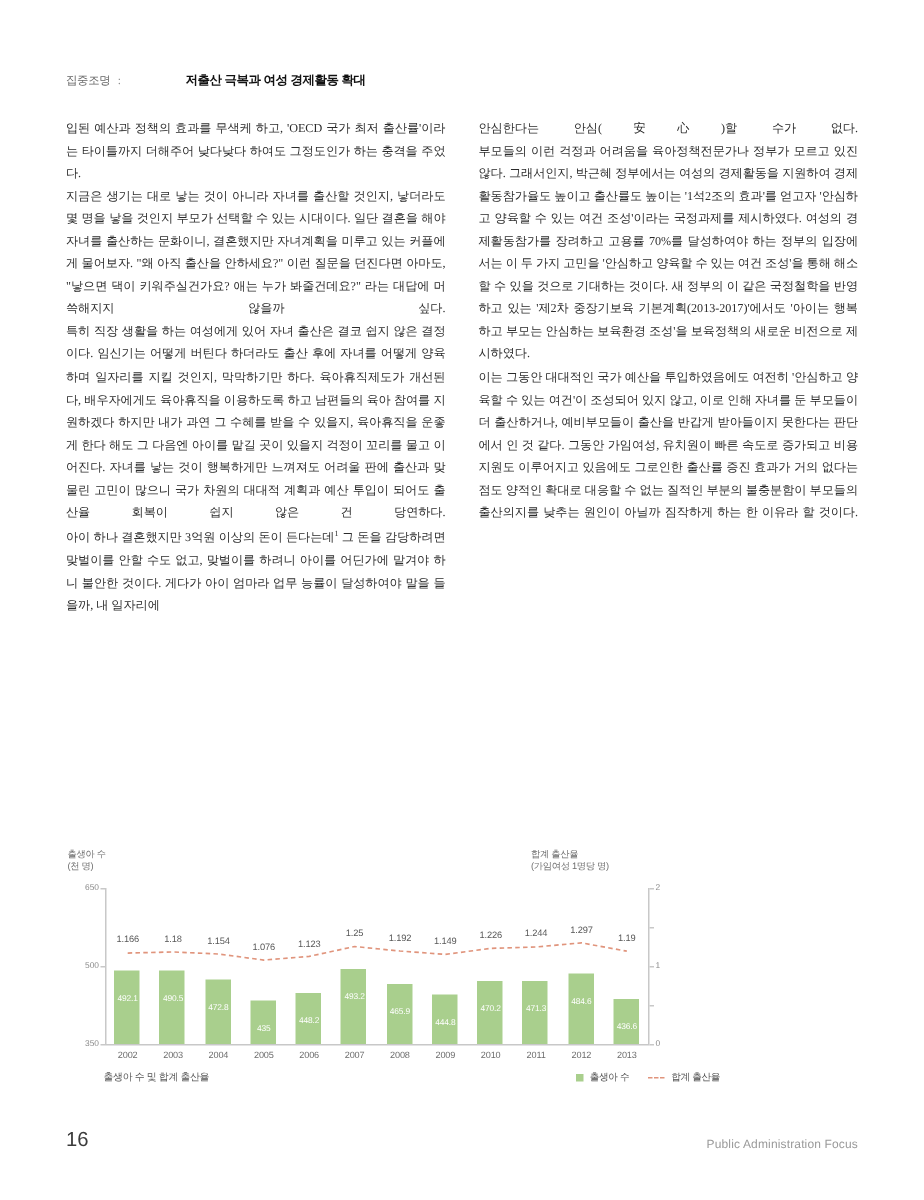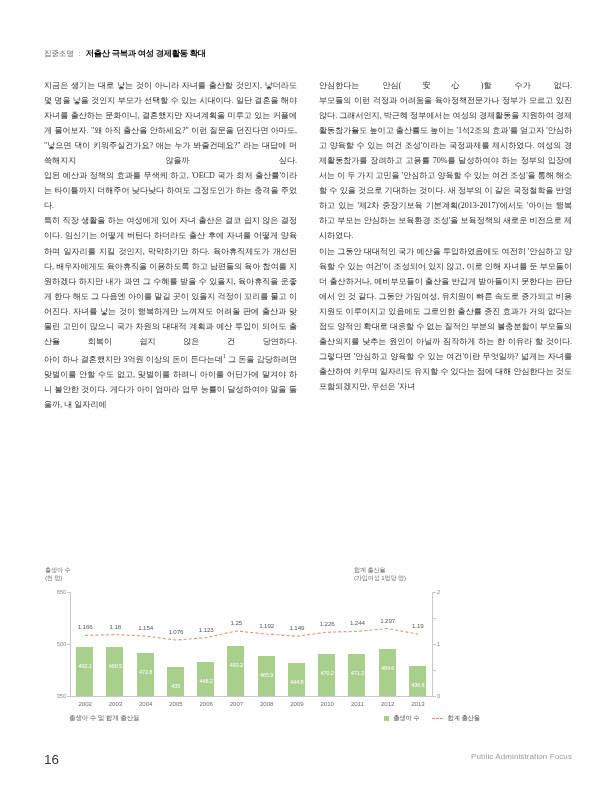--- a/index.html
+++ b/index.html
@@ -38,20 +38,21 @@
     color: #666;
     letter-spacing: -0.2px;
   }
   .header-sep { color: #888; font-size: 7.6px; }
   .header-title {
     font-family: "Liberation Sans", "DejaVu Sans", sans-serif;
     font-size: 8.3px;
     font-weight: bold;
     color: #111;
     letter-spacing: -0.3px;
+    margin-left: 38px;
   }
 
   
   .columns {
     position: absolute;
     left: 44px;
     top: 78px;
     width: 528px;
     height: 480px;
     display: flex;
@@ -263,21 +264,21 @@
     display: inline-block;
   }
 
   
   .footer {
     position: absolute;
     left: 44px;
     top: 752px;
     width: 528px;
     display: flex;
-    align-items: flex-start;
+    align-items: flex-end;
   }
   .page-num {
     font-family: "Liberation Sans", "DejaVu Sans", sans-serif;
     font-size: 13.5px;
     color: #3b3b3b;
   }
   .pub-name {
     margin-left: auto;
     font-family: "Liberation Sans", "DejaVu Sans", sans-serif;
     font-size: 8px;
@@ -291,30 +292,29 @@
 <div class="page">
 
   <div class="header">
     <span class="header-kicker">집중조명</span>
     <span class="header-sep">:</span>
     <span class="header-title">저출산 극복과 여성 경제활동 확대</span>
   </div>
 
   <div class="columns">
     <div class="col">
+      <p class="full">입된 예산과 정책의 효과를 무색케 하고, 'OECD 국가 최저 출산률'이라는 타이틀까지 더해주어 낮다낮다 하여도 그정도인가 하는 충격을 주었다.</p>
       <p class="full">지금은 생기는 대로 낳는 것이 아니라 자녀를 출산할 것인지, 낳더라도 몇 명을 낳을 것인지 부모가 선택할 수 있는 시대이다. 일단 결혼을 해야 자녀를 출산하는 문화이니, 결혼했지만 자녀계획을 미루고 있는 커플에게 물어보자. "왜 아직 출산을 안하세요?" 이런 질문을 던진다면 아마도, "낳으면 댁이 키워주실건가요? 애는 누가 봐줄건데요?" 라는 대답에 머쓱해지지 않을까 싶다.</p>
-      <p class="full">입된 예산과 정책의 효과를 무색케 하고, 'OECD 국가 최저 출산률'이라는 타이틀까지 더해주어 낮다낮다 하여도 그정도인가 하는 충격을 주었다.</p>
       <p class="full">특히 직장 생활을 하는 여성에게 있어 자녀 출산은 결코 쉽지 않은 결정이다. 임신기는 어떻게 버틴다 하더라도 출산 후에 자녀를 어떻게 양육하며 일자리를 지킬 것인지, 막막하기만 하다. 육아휴직제도가 개선된다, 배우자에게도 육아휴직을 이용하도록 하고 남편들의 육아 참여를 지원하겠다 하지만 내가 과연 그 수혜를 받을 수 있을지, 육아휴직을 운좋게 한다 해도 그 다음엔 아이를 맡길 곳이 있을지 걱정이 꼬리를 물고 이어진다. 자녀를 낳는 것이 행복하게만 느껴져도 어려울 판에 출산과 맞물린 고민이 많으니 국가 차원의 대대적 계획과 예산 투입이 되어도 출산율 회복이 쉽지 않은 건 당연하다.</p>
       <p><span>아이 하나 결혼했지만 3억원 이상의 돈이 든다는데</span><span class="fn-sup">1</span><span> 그 돈을 감당하려면 맞벌이를 안할 수도 없고, 맞벌이를 하려니 아이를 어딘가에 맡겨야 하니 불안한 것이다. 게다가 아이 엄마라 업무 능률이 달성하여야 말을 들을까, 내 일자리에</span></p>
     </div>
     <div class="col">
       <p class="full">안심한다는 안심(安心)할 수가 없다.</p>
       <p class="full">부모들의 이런 걱정과 어려움을 육아정책전문가나 정부가 모르고 있진 않다. 그래서인지, 박근혜 정부에서는 여성의 경제활동을 지원하여 경제활동참가율도 높이고 출산률도 높이는 '1석2조의 효과'를 얻고자 '안심하고 양육할 수 있는 여건 조성'이라는 국정과제를 제시하였다. 여성의 경제활동참가를 장려하고 고용률 70%를 달성하여야 하는 정부의 입장에서는 이 두 가지 고민을 '안심하고 양육할 수 있는 여건 조성'을 통해 해소할 수 있을 것으로 기대하는 것이다. 새 정부의 이 같은 국정철학을 반영하고 있는 '제2차 중장기보육 기본계획(2013-2017)'에서도 '아이는 행복하고 부모는 안심하는 보육환경 조성'을 보육정책의 새로운 비전으로 제시하였다.</p>
       <p class="full">이는 그동안 대대적인 국가 예산을 투입하였음에도 여전히 '안심하고 양육할 수 있는 여건'이 조성되어 있지 않고, 이로 인해 자녀를 둔 부모들이 더 출산하거나, 예비부모들이 출산을 반갑게 받아들이지 못한다는 판단에서 인 것 같다. 그동안 가임여성, 유치원이 빠른 속도로 증가되고 비용 지원도 이루어지고 있음에도 그로인한 출산률 증진 효과가 거의 없다는 점도 양적인 확대로 대응할 수 없는 질적인 부분의 불충분함이 부모들의 출산의지를 낮추는 원인이 아닐까 짐작하게 하는 한 이유라 할 것이다.</p>
-      <p>그렇다면 '안심하고 양육할 수 있는 여건'이란 무엇일까? 넓게는 자녀를 출산하여 키우며 일자리도 유지할 수 있다는 점에 대해 안심한다는 것도 포함되겠지만, 우선은 '자녀</p>
     </div>
   </div>
 
   <div class="chart-block">
 
     <div class="axis-title left">
       <div>출생아 수</div>
       <div>(천 명)</div>
     </div>
 

